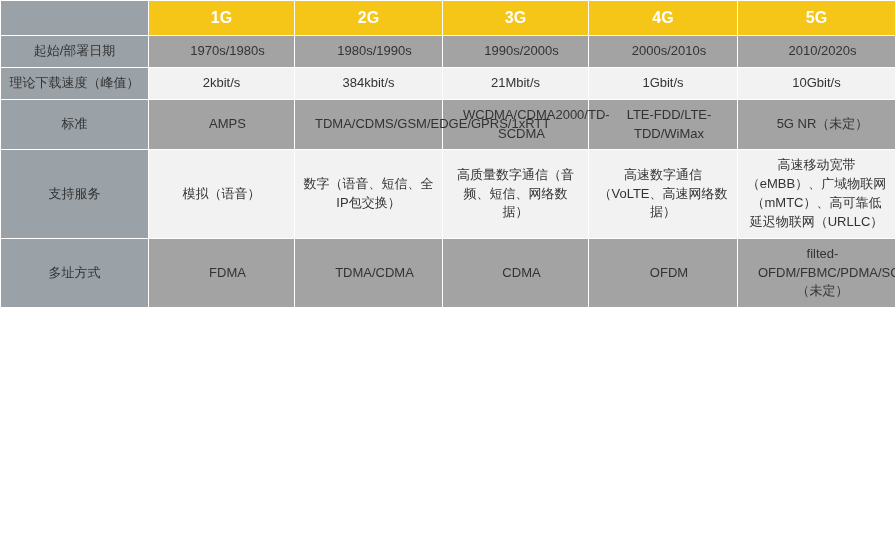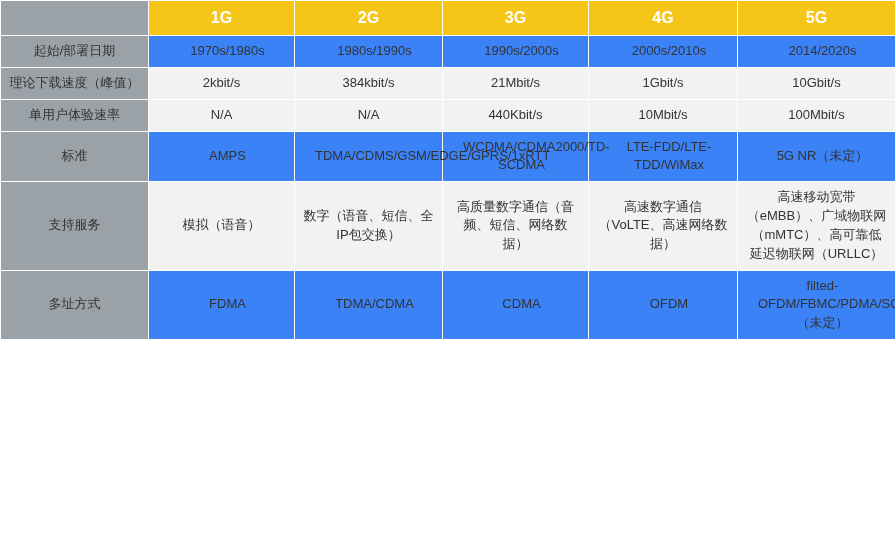--- a/index.html
+++ b/index.html
@@ -50,21 +50,21 @@
   }
   
   td.rowlabel {
     background: #9aa2a8;
     color: #ffffff;
     font-weight: normal;
     font-size: 14.5px;
   }
   
   tr.shade td.data { background: #f2f2f2; }
-  tr.plain td.data { background: #3b82f6; padding-left: 20px; }
+  tr.plain td.data { background: #a3a3a3; padding-left: 20px; }
 
   td.data {
     color: #3a3a3a;
   }
 </style>
 </head>
 <body>
 
 <table class="comparison">
   <colgroup>
@@ -85,37 +85,29 @@
       <th class="gen">5G</th>
     </tr>
   </thead>
   <tbody>
     <tr class="plain">
       <td class="rowlabel">起始/部署日期</td>
       <td class="data">1970s/1980s</td>
       <td class="data">1980s/1990s</td>
       <td class="data">1990s/2000s</td>
       <td class="data">2000s/2010s</td>
-      <td class="data">2014/2020s</td>
+      <td class="data">2010/2020s</td>
     </tr>
     <tr class="shade">
       <td class="rowlabel">理论下载速度（峰值）</td>
       <td class="data">2kbit/s</td>
       <td class="data">384kbit/s</td>
       <td class="data">21Mbit/s</td>
       <td class="data">1Gbit/s</td>
       <td class="data">10Gbit/s</td>
-    </tr>
-    <tr class="shade">
-      <td class="rowlabel">单用户体验速率</td>
-      <td class="data">N/A</td>
-      <td class="data">N/A</td>
-      <td class="data">440Kbit/s</td>
-      <td class="data">10Mbit/s</td>
-      <td class="data">100Mbit/s</td>
     </tr>
     <tr class="plain">
       <td class="rowlabel">标准</td>
       <td class="data">AMPS</td>
       <td class="data">TDMA/CDMS/GSM/EDGE/GPRS/1xRTT</td>
       <td class="data">WCDMA/CDMA2000/TD-SCDMA</td>
       <td class="data">LTE-FDD/LTE-TDD/WiMax</td>
       <td class="data">5G NR（未定）</td>
     </tr>
     <tr class="shade">

